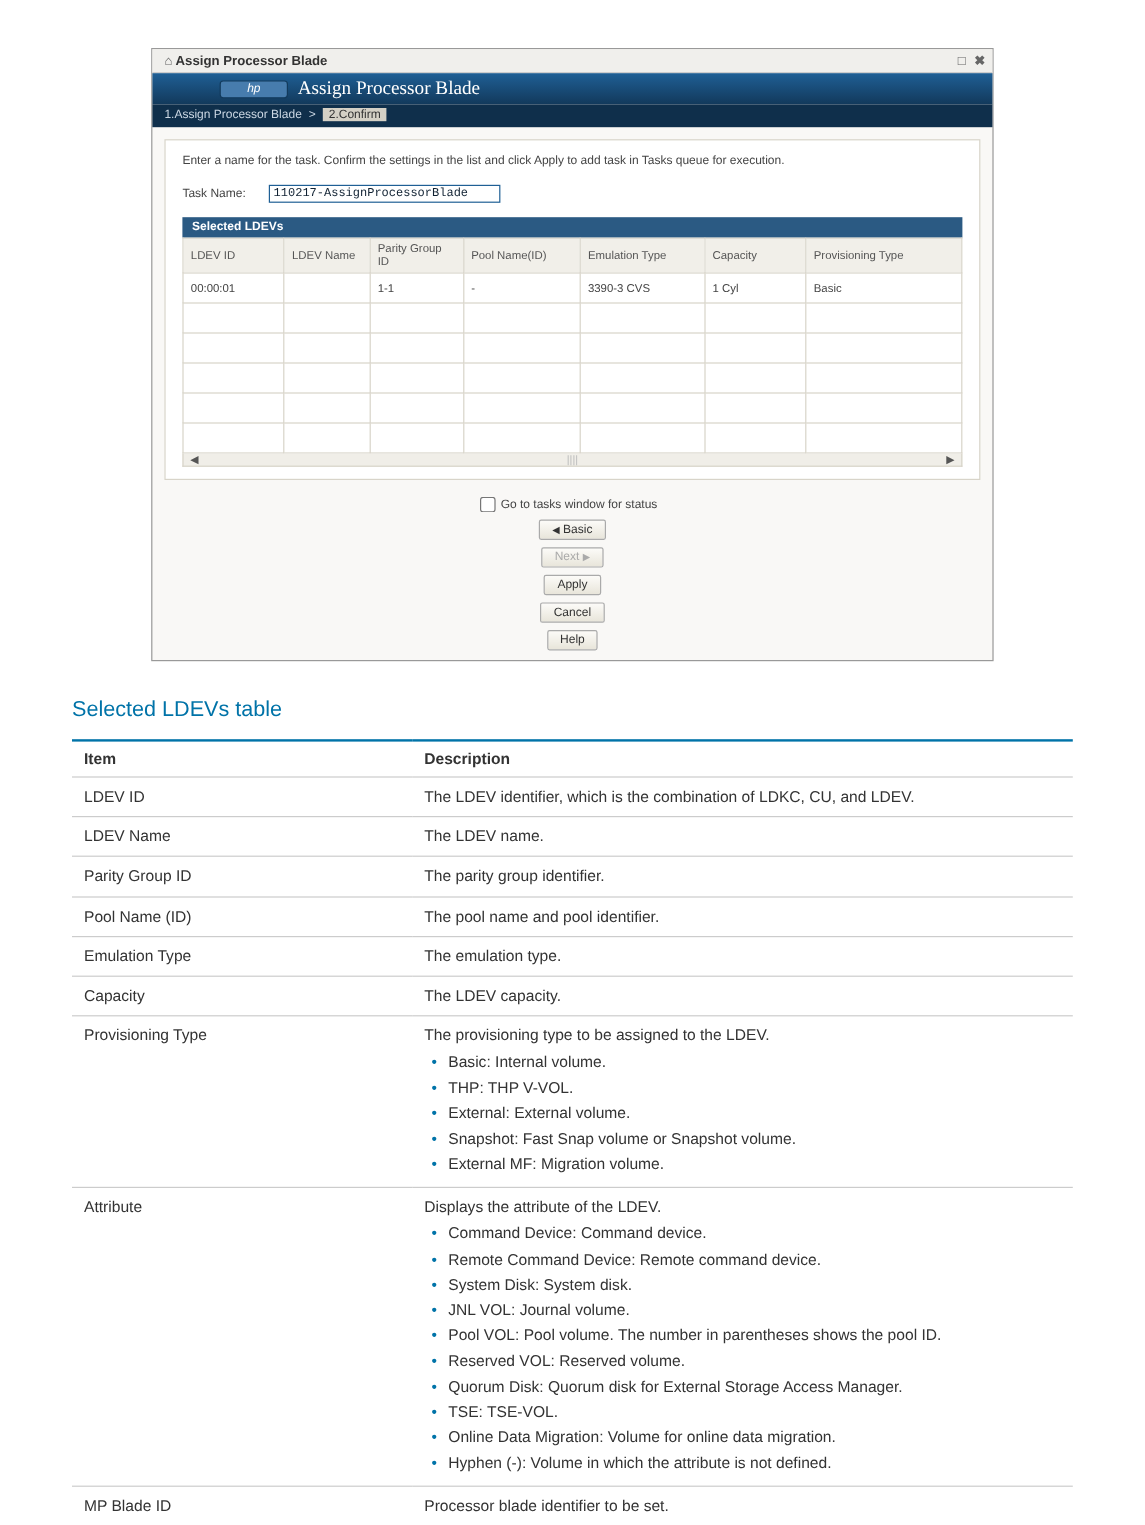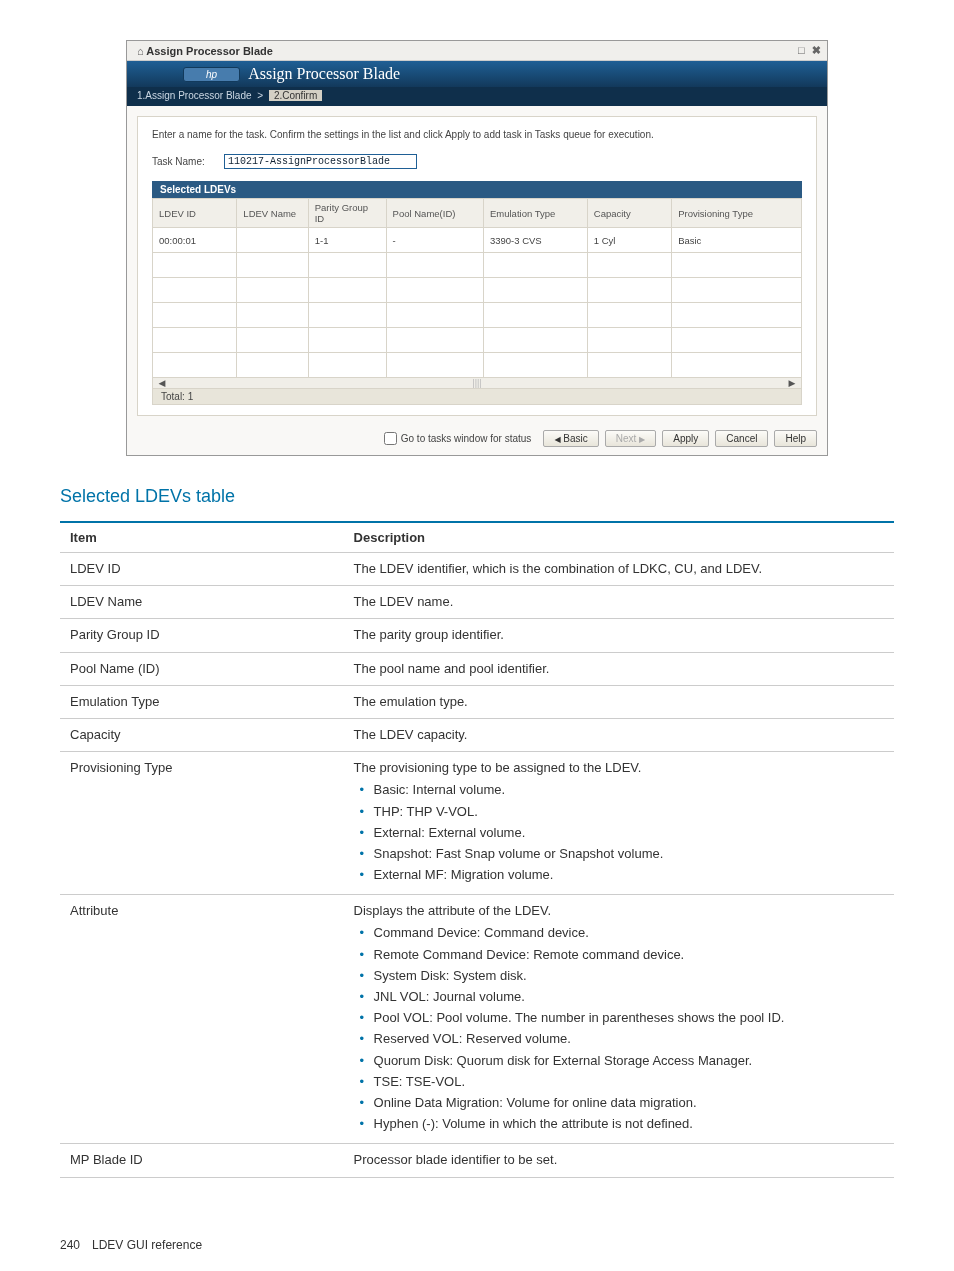--- a/index.html
+++ b/index.html
@@ -155,23 +155,24 @@
     background: #e8e5da;
     border: 1px solid #d8d4c9;
     border-top: none;
     font-size: 10px;
     padding: 2px 8px;
     color: #444;
   }
   .dlg-footer {
     padding: 4px 10px 8px 10px;
     display: flex;
-    justify-content: flex-end;
+    justify-content: flex-start;
     align-items: center;
     gap: 6px;
+    flex-direction: column;
   }
   .chk-row {
     font-size: 10px;
     color: #444;
     display: flex;
     align-items: center;
     margin-right: 6px;
   }
   .chk-row input { margin: 0 4px 0 0; }
   .btn {
@@ -340,21 +341,20 @@
               <td></td>
               <td></td>
             </tr>
         </tbody>
       </table>
       <div class="scroll-strip">
         <span>◀</span>
         <span style="width:auto;color:#bbb;">||||</span>
         <span>▶</span>
       </div>
-      <div class="total-strip">Total: 1</div>
     </div>
     <div class="dlg-footer">
       <label class="chk-row">
         <input type="checkbox" style="">
         <span>Go to tasks window for status</span>
       </label>
       <button class="btn"><span class="tri">◀</span> <span>Basic</span></button>
       <button class="btn disabled"><span>Next</span> <span class="tri">▶</span></button>
       <button class="btn">Apply</button>
       <button class="btn">Cancel</button>

